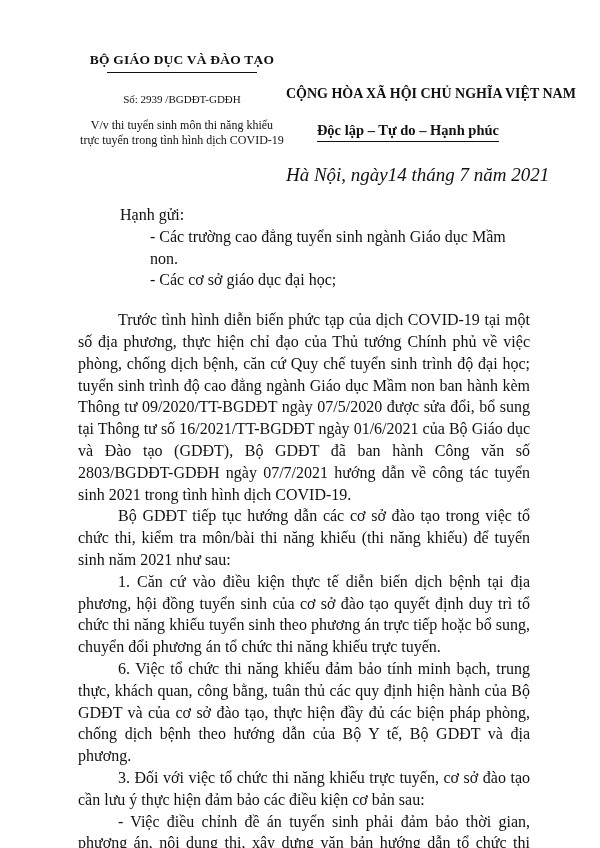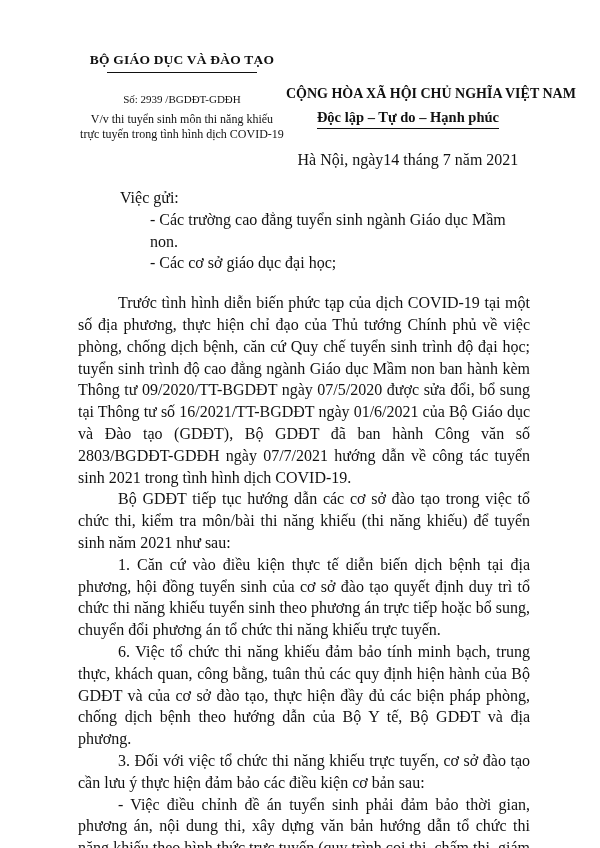--- a/index.html
+++ b/index.html
@@ -46,41 +46,42 @@
     height: 0;
   }
   .doc-number {
     font-size: 11px;
     margin-top: 20px;
     white-space: nowrap;
   }
   .subject {
     font-size: 12px;
     line-height: 15px;
-    margin-top: 7px;
+    margin-top: 13px;
   }
   .motto-1 {
     font-weight: bold;
     font-size: 14px;
     white-space: nowrap;
     margin-top: 34px;
   }
   .motto-2-wrap {
-    margin-top: 6px;
+    margin-top: 19px;
   }
   .motto-2 {
     display: inline-block;
     font-weight: bold;
     font-size: 14.5px;
     border-bottom: 1.3px solid #111;
     padding-bottom: 2px;
     white-space: nowrap;
   }
   .place-date {
-    font-size: 16px;
+    font-style: italic;
+    font-size: 19px;
     margin-top: 22px;
     white-space: nowrap;
   }
   
   .letter-body {
     margin-top: 18px;
     font-size: 16px;
     line-height: 21.8px;
   }
   .salutation-label {
@@ -126,21 +127,21 @@
       <div class="motto-2-wrap">
         <span class="motto-2">Độc lập – Tự do – Hạnh phúc</span>
       </div>
       <div class="place-date">Hà Nội, ngày14 tháng 7 năm 2021</div>
     </div>
 
   </div>
 
   <div class="letter-body">
 
-    <p class="salutation-label">Việc gửi:</p>
+    <p class="salutation-label">Hạnh gửi:</p>
 
     <ul class="recipients">
       <li>- Các trường cao đẳng tuyển sinh ngành Giáo dục Mầm non.</li>
       <li>- Các cơ sở giáo dục đại học;</li>
     </ul>
 
     <div class="paragraphs">
       <p>Trước tình hình diễn biến phức tạp của dịch COVID-19 tại một số địa phương, thực hiện chỉ đạo của Thủ tướng Chính phủ về việc phòng, chống dịch bệnh, căn cứ Quy chế tuyển sinh trình độ đại học; tuyển sinh trình độ cao đẳng ngành Giáo dục Mầm non ban hành kèm Thông tư 09/2020/TT-BGDĐT ngày 07/5/2020 được sửa đổi, bổ sung tại Thông tư số 16/2021/TT-BGDĐT ngày 01/6/2021 của Bộ Giáo dục và Đào tạo (GDĐT), Bộ GDĐT đã ban hành Công văn số 2803/BGDĐT-GDĐH ngày 07/7/2021 hướng dẫn về công tác tuyển sinh 2021 trong tình hình dịch COVID-19.</p>
       <p>Bộ GDĐT tiếp tục hướng dẫn các cơ sở đào tạo trong việc tổ chức thi, kiểm tra môn/bài thi năng khiếu (thi năng khiếu) để tuyển sinh năm 2021 như sau:</p>
       <p>1. Căn cứ vào điều kiện thực tế diễn biến dịch bệnh tại địa phương, hội đồng tuyển sinh của cơ sở đào tạo quyết định duy trì tổ chức thi năng khiếu tuyển sinh theo phương án trực tiếp hoặc bổ sung, chuyển đổi phương án tổ chức thi năng khiếu trực tuyến.</p>

